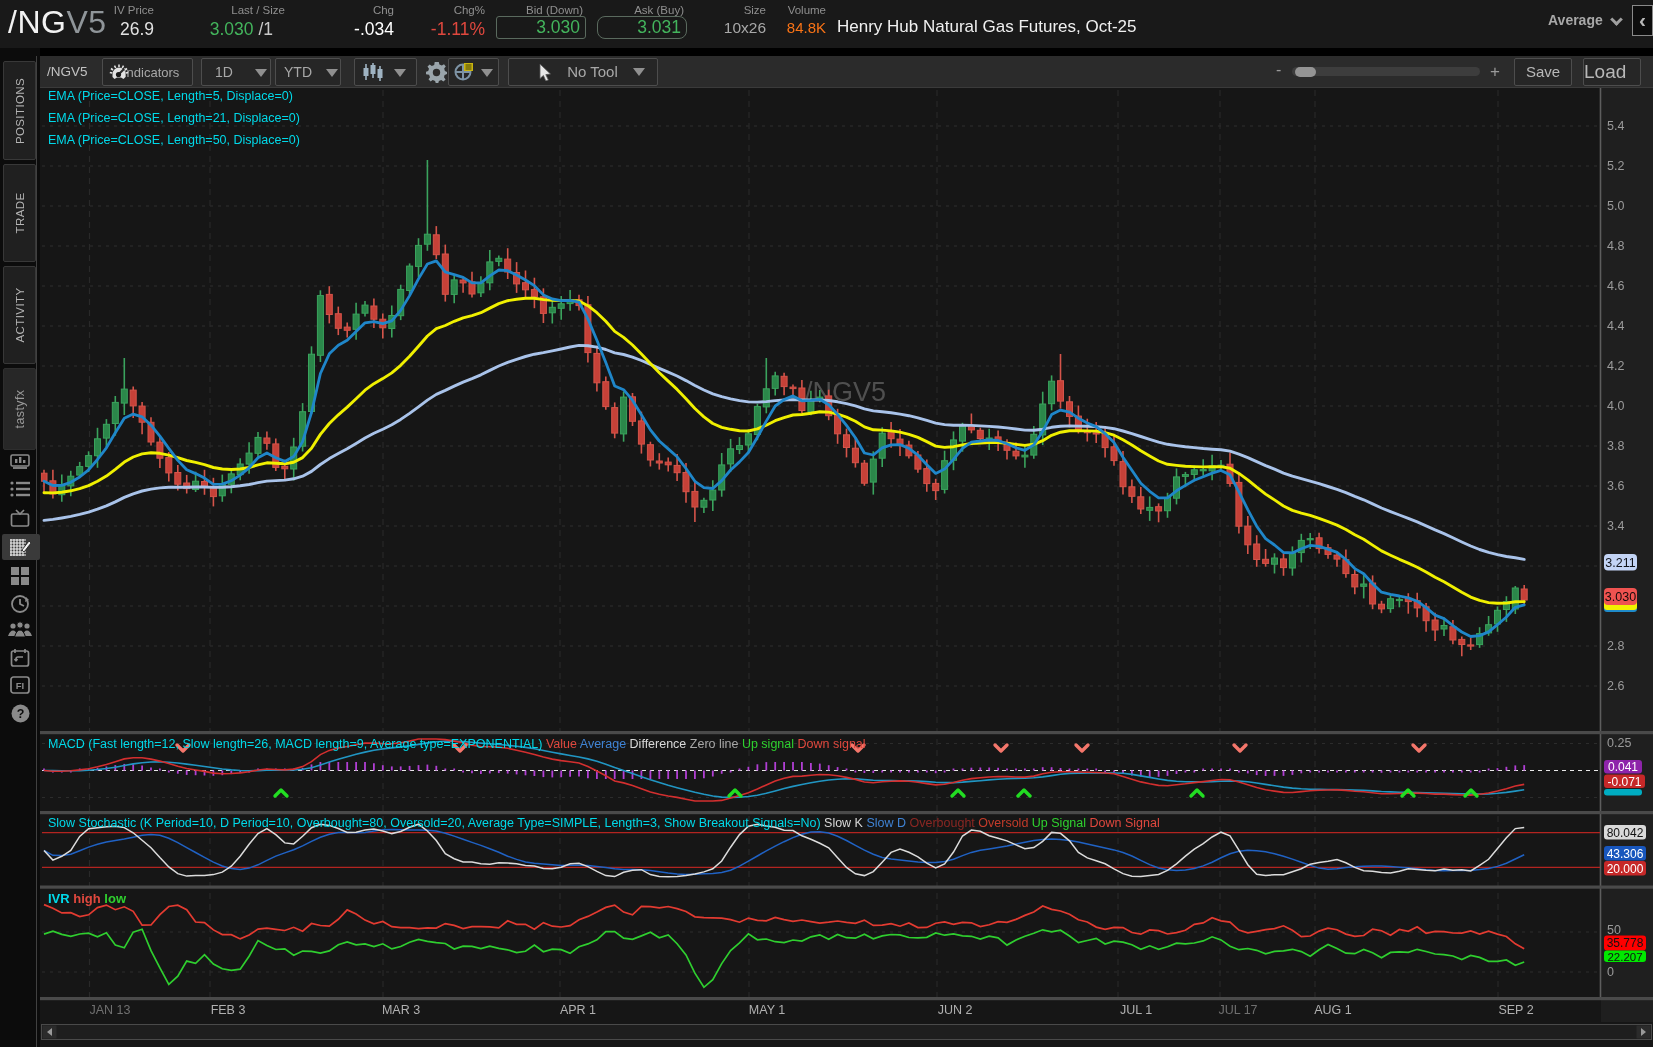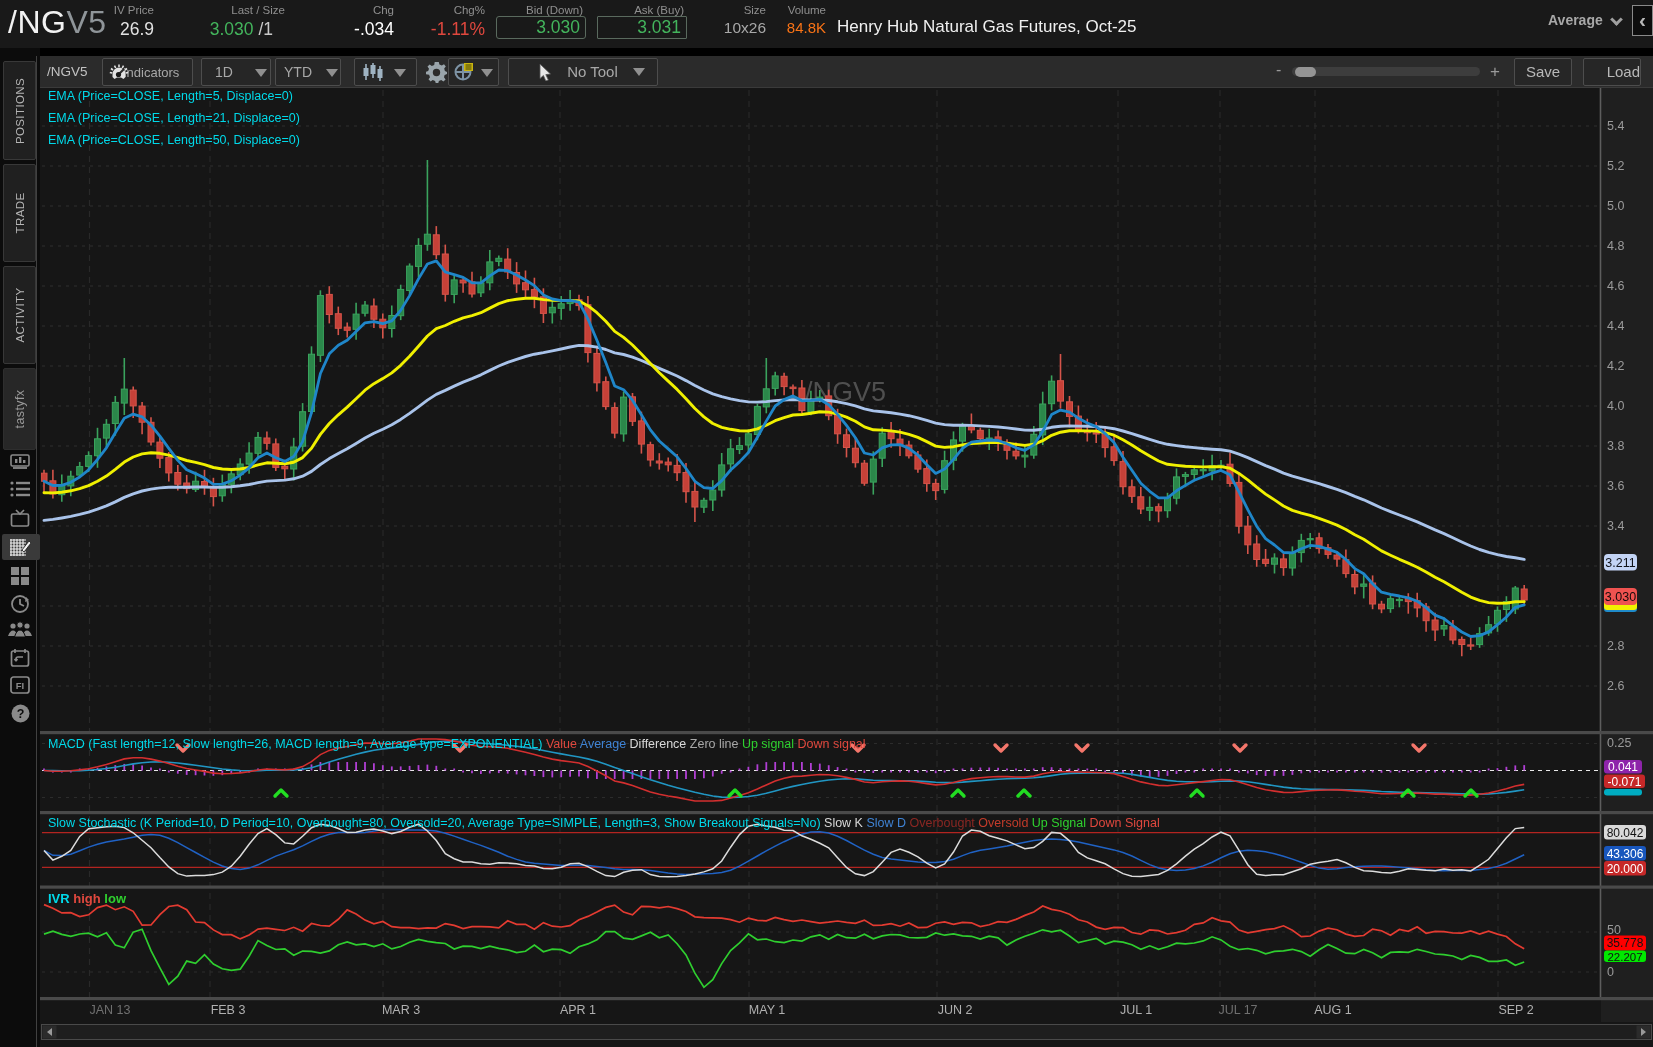--- a/index.html
+++ b/index.html
@@ -26,21 +26,21 @@
   <div class="col-lbl" style="left:185px;width:100px">Last / Size</div>
   <div class="col-val" style="left:155px;width:118px"><span style="color:#43b45c">3.030</span> <span style="color:#c9c9c9">/1</span></div>
   <div class="col-lbl" style="left:314px;width:80px">Chg</div>
   <div class="col-val" style="left:314px;width:80px;color:#ffffff">-.034</div>
   <div class="col-lbl" style="left:405px;width:80px">Chg%</div>
   <div class="col-val" style="left:405px;width:80px;color:#e0483e">-1.11%</div>
   <div class="col-lbl" style="left:483px;width:100px">Bid (Down)</div>
   <div class="abs" style="left:496px;top:16px;width:90px;height:23px;border:1px solid #5a6a5e;border-radius:3px;
        font-size:17.5px;color:#43b45c;text-align:right;line-height:21px;padding-right:5px">3.030</div>
   <div class="col-lbl" style="left:584px;width:100px">Ask (Buy)</div>
-  <div class="abs" style="left:597px;top:16px;width:90px;height:23px;border:1px solid #5a6a5e;border-radius:1px;
+  <div class="abs" style="left:597px;top:16px;width:90px;height:23px;border:1px solid #5a6a5e;border-radius:8px;
        font-size:17.5px;color:#43b45c;text-align:right;line-height:21px;padding-right:5px">3.031</div>
   <div class="col-lbl" style="left:688px;width:78px">Size</div>
   <div class="col-val" style="left:688px;width:78px;font-size:15.5px;color:#a8a8a8">10x26</div>
   <div class="col-lbl" style="left:748px;width:78px">Volume</div>
   <div class="col-val" style="left:748px;width:78px;font-size:15px;color:#f97316">84.8K</div>
   <div class="abs" style="left:837px;top:17px;font-size:17px;color:#f0f0f0">Henry Hub Natural Gas Futures, Oct-25</div>
   <div class="abs" style="left:1548px;top:12px;font-size:14px;color:#a8a8a8;font-weight:bold">Average</div>
   <div class="abs" style="left:1612px;top:15px;width:9px;height:9px;border-right:3px solid #a0a0a0;border-bottom:3px solid #a0a0a0;transform:rotate(45deg)"></div>
   <div class="abs" style="left:1632px;top:5px;width:21px;height:31px;background:#0d0d0d;border:1.5px solid #8a8a8a;
        color:#b8b8b8;font-size:21px;font-weight:bold;text-align:center;line-height:27px">‹</div>
@@ -94,21 +94,21 @@
   <div class="tbtn" style="left:468px;width:150px;padding-left:30px;font-size:15px">
     <svg width="14" height="17" viewBox="0 0 14 17" style="vertical-align:-4px;margin-right:10px">
       <path d="M1 0 L11.5 10 L6.8 10.6 L9.4 16 L6.8 17 L4.4 11.5 L1 14.5 Z" fill="#e8e8e8" stroke="#555" stroke-width="0.8"></path>
       </svg>
     No Tool<span class="caret" style="float:right;margin:9px 12px 0 0"></span></div>
   <div class="abs" style="left:1236px;top:11px;width:10px;height:4px;color:#9a9a9a;font-size:16px;line-height:6px">-</div>
   <div class="abs" style="left:1252px;top:11px;width:188px;height:9px;background:#3d3d3d;border-radius:5px"></div>
   <div class="abs" style="left:1255px;top:10.5px;width:21px;height:10px;background:#949494;border-radius:5px"></div>
   <div class="abs" style="left:1450px;top:6px;color:#9a9a9a;font-size:17px">+</div>
   <div class="tbtn" style="left:1474px;width:58px;text-align:center;color:#b8b8b8;font-size:15px">Save</div>
-  <div class="tbtn" style="left:1543px;width:58px;text-align:right;color:#b8b8b8;font-size:15px">Load</div>
+  <div class="tbtn" style="left:1543px;width:58px;text-align:left;color:#b8b8b8;font-size:19px">Load</div>
 </div>
 
 <div class="abs" id="sidebar">
   <div class="abs" style="left:36px;top:8px;width:1px;height:991px;background:#414141"></div>
   <div class="stab" style="top:13px;height:99px">
       <span>POSITIONS</span>
     </div>
   <div class="stab" style="top:116px;height:98px">
       <span>TRADE</span>
     </div>

